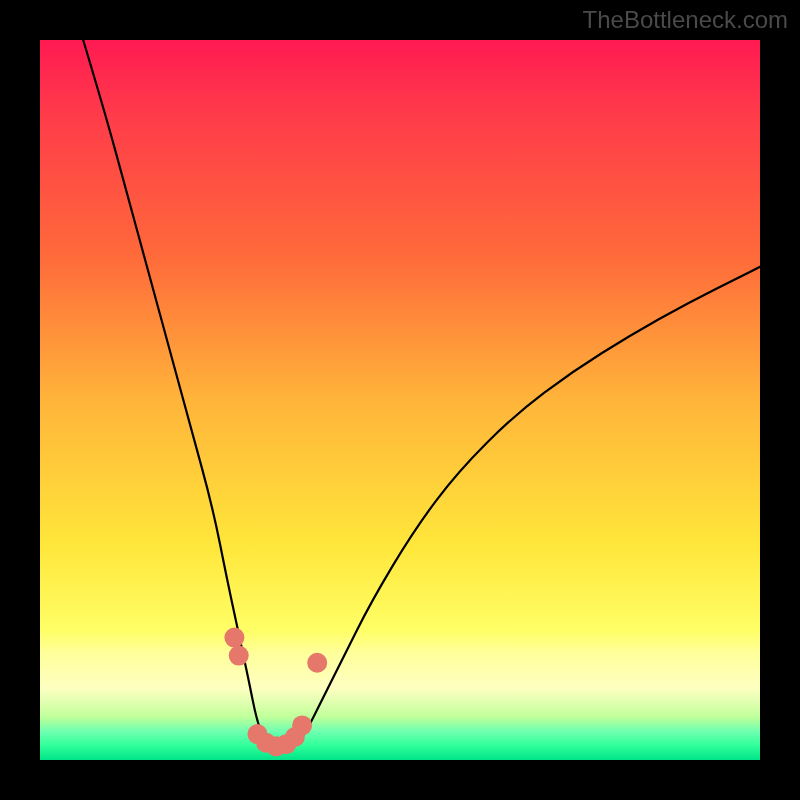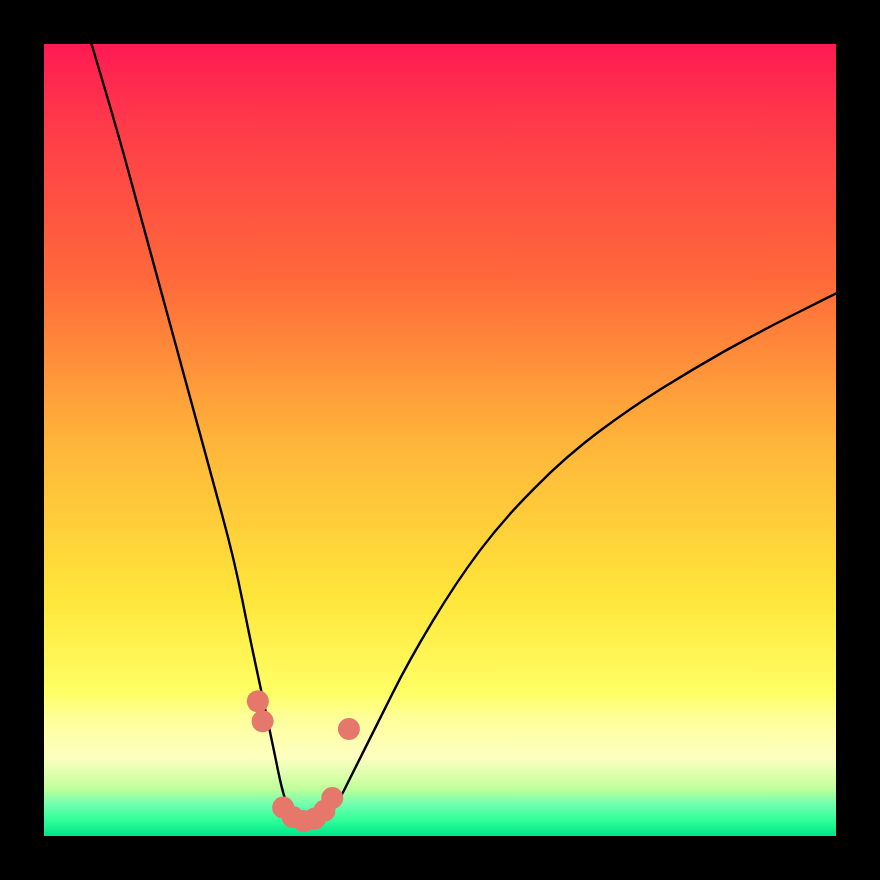--- a/index.html
+++ b/index.html
@@ -86,13 +86,14 @@
           <circle cx="217.44" cy="694.08" r="10" class="marker"></circle>
           <circle cx="226.08" cy="702.72" r="10" class="marker"></circle>
           <circle cx="236.16" cy="706.32" r="10" class="marker"></circle>
           <circle cx="246.24" cy="704.16" r="10" class="marker"></circle>
           <circle cx="254.88" cy="696.96" r="10" class="marker"></circle>
           <circle cx="262.08" cy="685.44" r="10" class="marker"></circle>
           <circle cx="277.20" cy="622.80" r="10" class="marker"></circle>
         </g>
     </svg>
   </div>
+  <div class="watermark">TheBottleneck.com</div>
 </div>
 
 </body></html>

